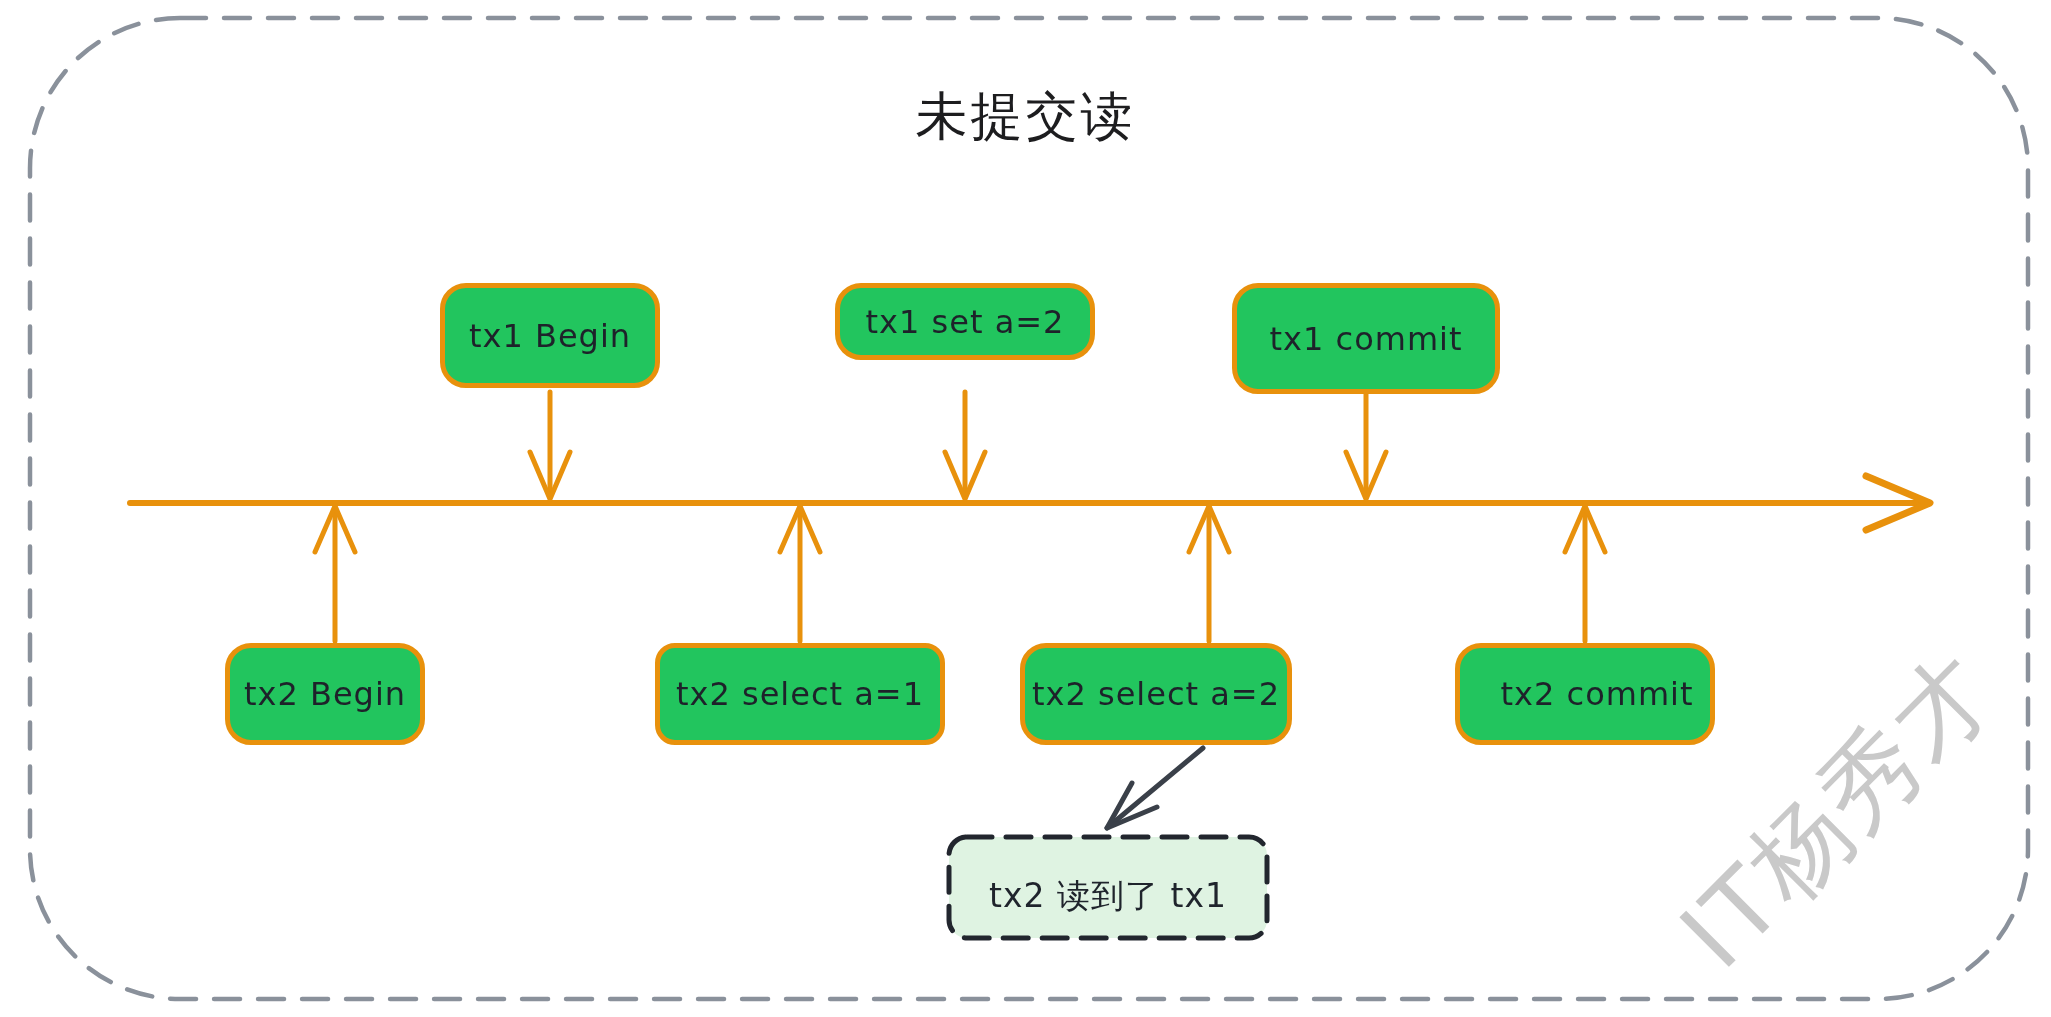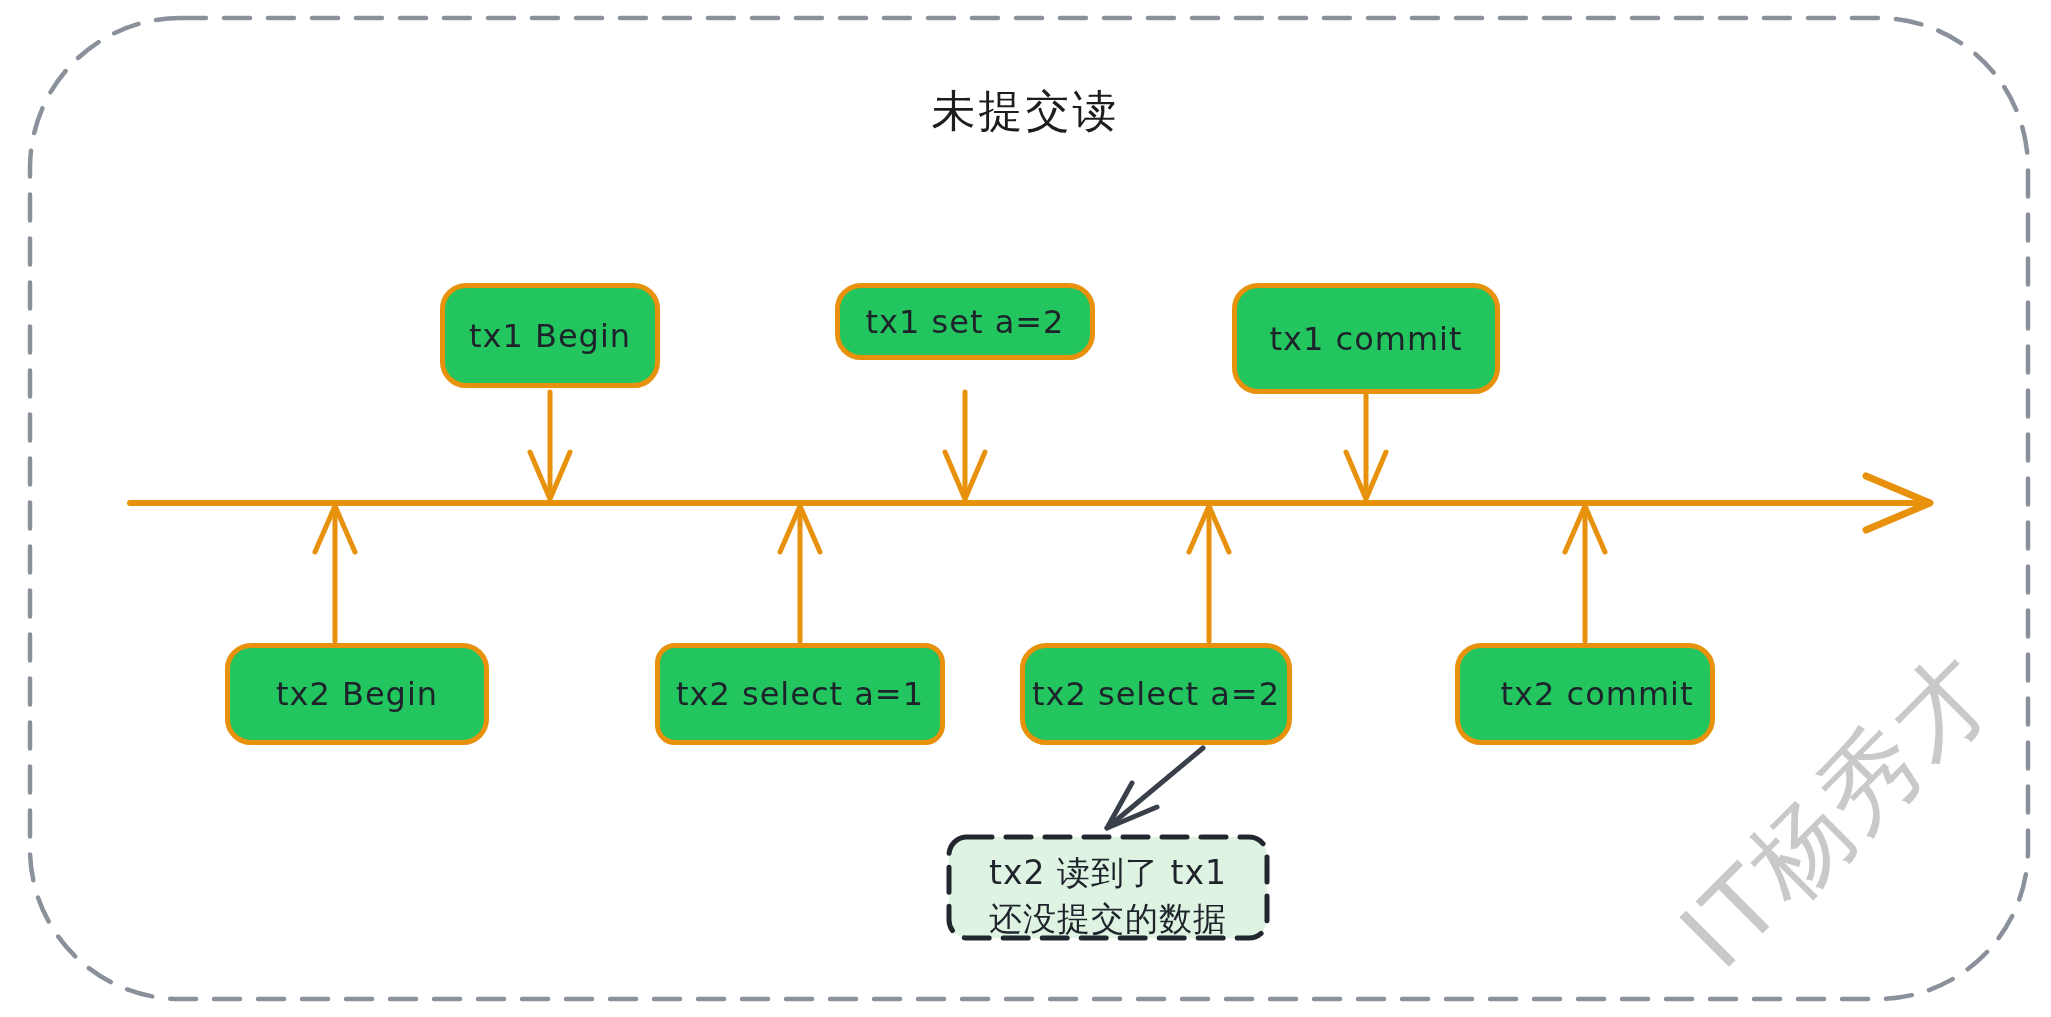--- a/index.html
+++ b/index.html
@@ -16,21 +16,21 @@
     left: 0; top: 0;
     width: 2051px; height: 1017px;
     z-index: 1;
   }
   .page-title {
     position: absolute;
     top: 82px;
     left: 0;
     width: 100%;
     text-align: center;
-    font-size: 44px;
+    font-size: 52px;
     font-weight: 500;
     letter-spacing: 3px;
     color: #1d1d1f;
     z-index: 2;
   }
   .event-box {
     position: absolute;
     box-sizing: border-box;
     border: 5px solid #E8910C;
     border-radius: 26px;
@@ -39,21 +39,21 @@
     align-items: center;
     justify-content: center;
     font-size: 32px;
     letter-spacing: 1px;
     color: #1E222A;
     z-index: 2;
   }
   #box-tx1-begin  { left: 440px;  top: 283px; width: 220px; height: 105px; }
   #box-tx1-set    { left: 835px;  top: 283px; width: 260px; height: 77px; }
   #box-tx1-commit { left: 1232px; top: 283px; width: 268px; height: 111px; }
-  #box-tx2-begin  { left: 225px;  top: 643px; width: 264px; height: 102px; }
+  #box-tx2-begin  { left: 225px;  top: 643px; width: 200px; height: 102px; }
   #box-tx2-sel1   { left: 655px;  top: 643px; width: 290px; height: 102px; border-radius: 20px; }
   #box-tx2-sel2   { left: 1020px; top: 643px; width: 272px; height: 102px; }
   #box-tx2-commit { left: 1455px; top: 643px; width: 260px; height: 102px; padding-left: 24px; }
   .note-box {
     position: absolute;
     left: 949px; top: 837px;
     width: 318px; height: 101px;
     box-sizing: border-box;
     display: flex;
     flex-direction: column;
@@ -141,18 +141,17 @@
   </div>
   <div class="event-box" id="box-tx2-sel2">
     <span>tx2 select a=2</span>
   </div>
   <div class="event-box" id="box-tx2-commit">
     <span>tx2 commit</span>
   </div>
 
   <div class="note-box">
     <span>tx2 读到了 tx1</span>
-    <span>还没提交的数据</span>
   </div>
 
   <div class="watermark">IT杨秀才</div>
 
 </div>
 
 </body></html>

